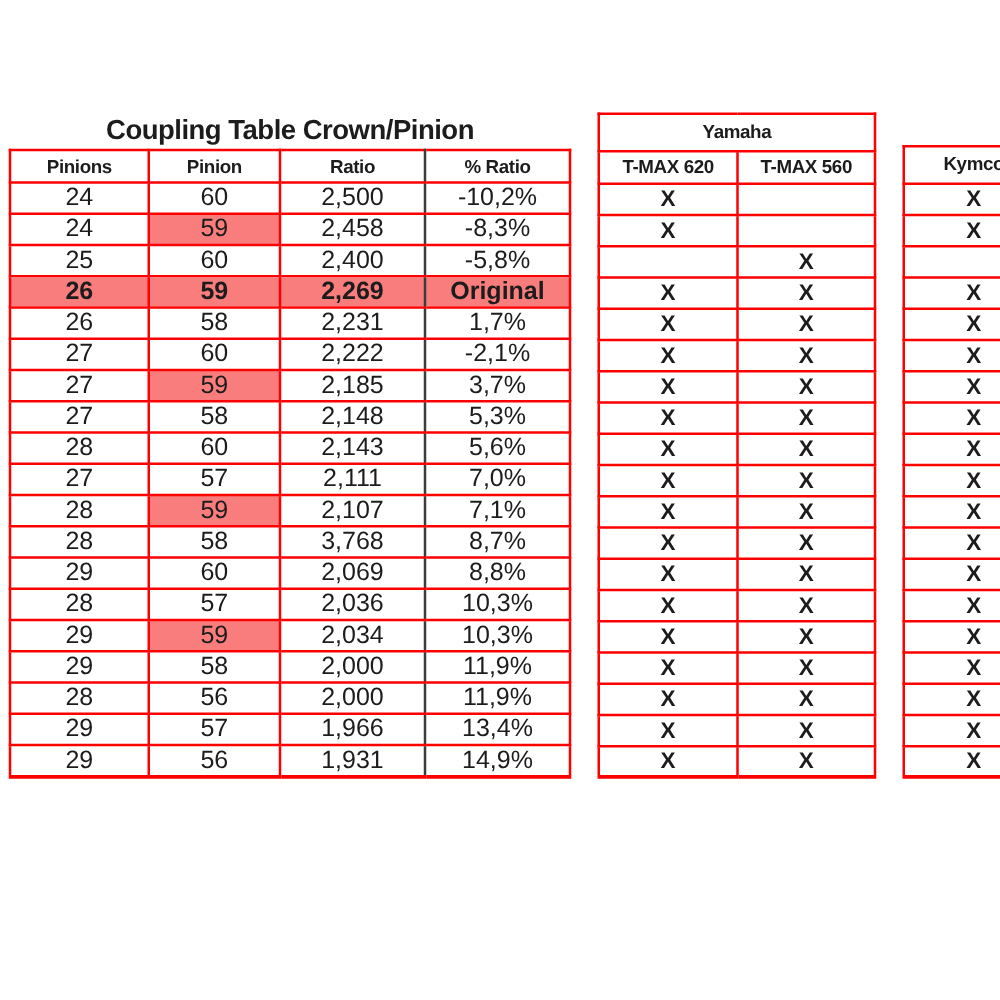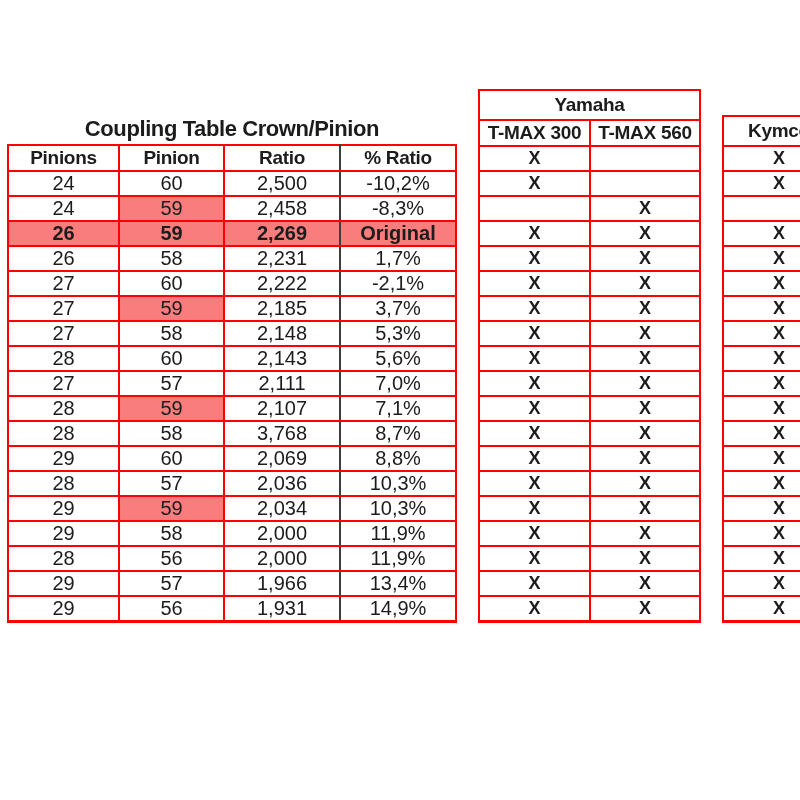--- a/index.html
+++ b/index.html
@@ -12,21 +12,21 @@
   html,body{margin:0;padding:0;background:var(--bg);}
   body{width:800px;height:800px;font-family:"Liberation Sans",sans-serif;color:var(--ink);}
   .stage{position:relative;width:800px;height:800px;overflow:hidden;background:var(--bg);}
   .tables{position:absolute;left:7px;top:89px;display:flex;gap:21px;align-items:flex-end;}
   .section{flex:none;}
   .title{height:30px;display:flex;align-items:center;justify-content:center;
          font-weight:bold;font-size:22px;letter-spacing:-0.4px;color:var(--ink);}
   table{border-collapse:collapse;table-layout:fixed;}
   th,td{border:2px solid var(--red);padding:0;margin:0;text-align:center;vertical-align:middle;
         white-space:nowrap;overflow:hidden;color:var(--ink);}
-  th{font-weight:bold;font-size:19px;letter-spacing:-0.3px;}
+  th{font-weight:bold;font-size:15px;letter-spacing:-0.3px;}
   td{font-size:20px;}
   .brand-row{height:30px;}
   .head-row{height:26px;}
   tbody tr{height:25px;}
   tbody tr:last-child td{border-bottom-width:3px;}
   .dark-right{border-right:2px solid var(--dark);margin-left:31px;}
   .dark-left{border-left:2px solid var(--dark);}
   .hl{background:var(--pink);}
   .hl-row td{background:var(--pink);font-weight:bold;}
   .xcell{font-weight:bold;font-size:18px;}
@@ -60,20 +60,26 @@
               <td>60</td>
               <td class="dark-right">2,500</td>
               <td class="dark-left">-10,2%</td>
             </tr>
             <tr>
               <td>24</td>
               <td class="hl">59</td>
               <td class="dark-right">2,458</td>
               <td class="dark-left">-8,3%</td>
             </tr>
+            <tr>
+              <td>25</td>
+              <td>60</td>
+              <td class="dark-right">2,400</td>
+              <td class="dark-left">-5,8%</td>
+            </tr>
             <tr class="hl-row">
               <td>26</td>
               <td>59</td>
               <td class="dark-right">2,269</td>
               <td class="dark-left">Original</td>
             </tr>
             <tr>
               <td>26</td>
               <td>58</td>
               <td class="dark-right">2,231</td>
@@ -171,21 +177,21 @@
       <table style="width:221px;">
         <colgroup>
           <col style="width:111px;">
             <col style="width:110px;">
         </colgroup>
         <thead>
           <tr class="brand-row">
             <th colspan="2">Yamaha</th>
           </tr>
           <tr class="head-row">
-            <th>T-MAX 300</th>
+            <th>T-MAX 620</th>
             <th>T-MAX 560</th>
           </tr>
         </thead>
         <tbody>
             <tr>
               <td class="xcell">X</td>
               <td class="xcell"></td>
             </tr>
             <tr>
               <td class="xcell">X</td>

